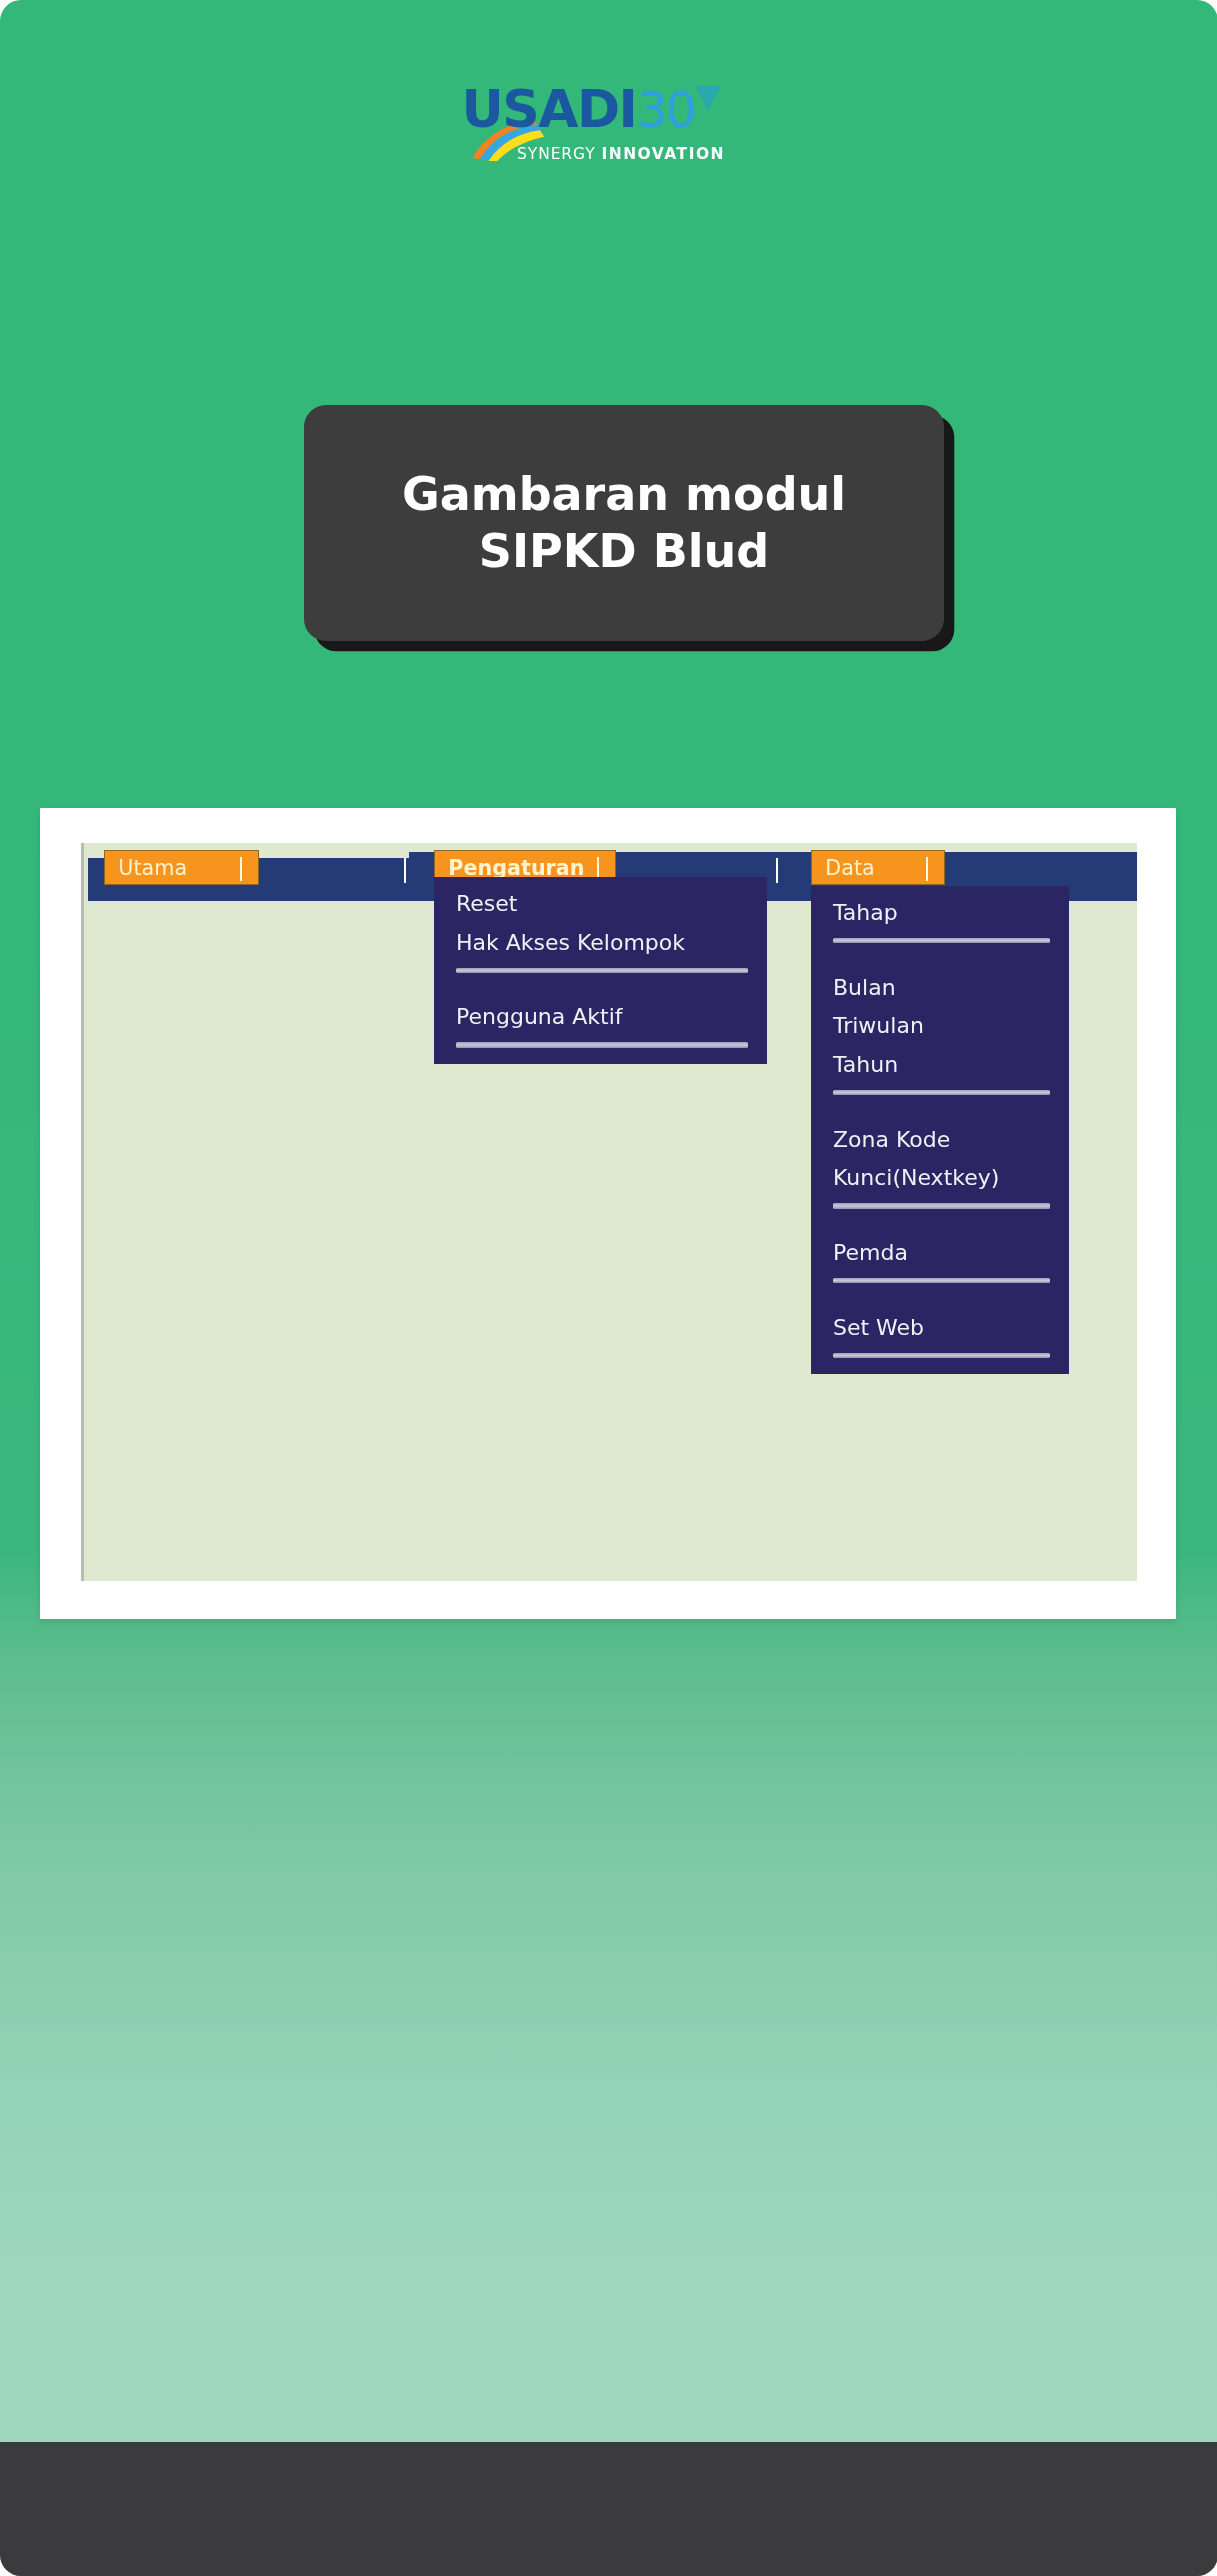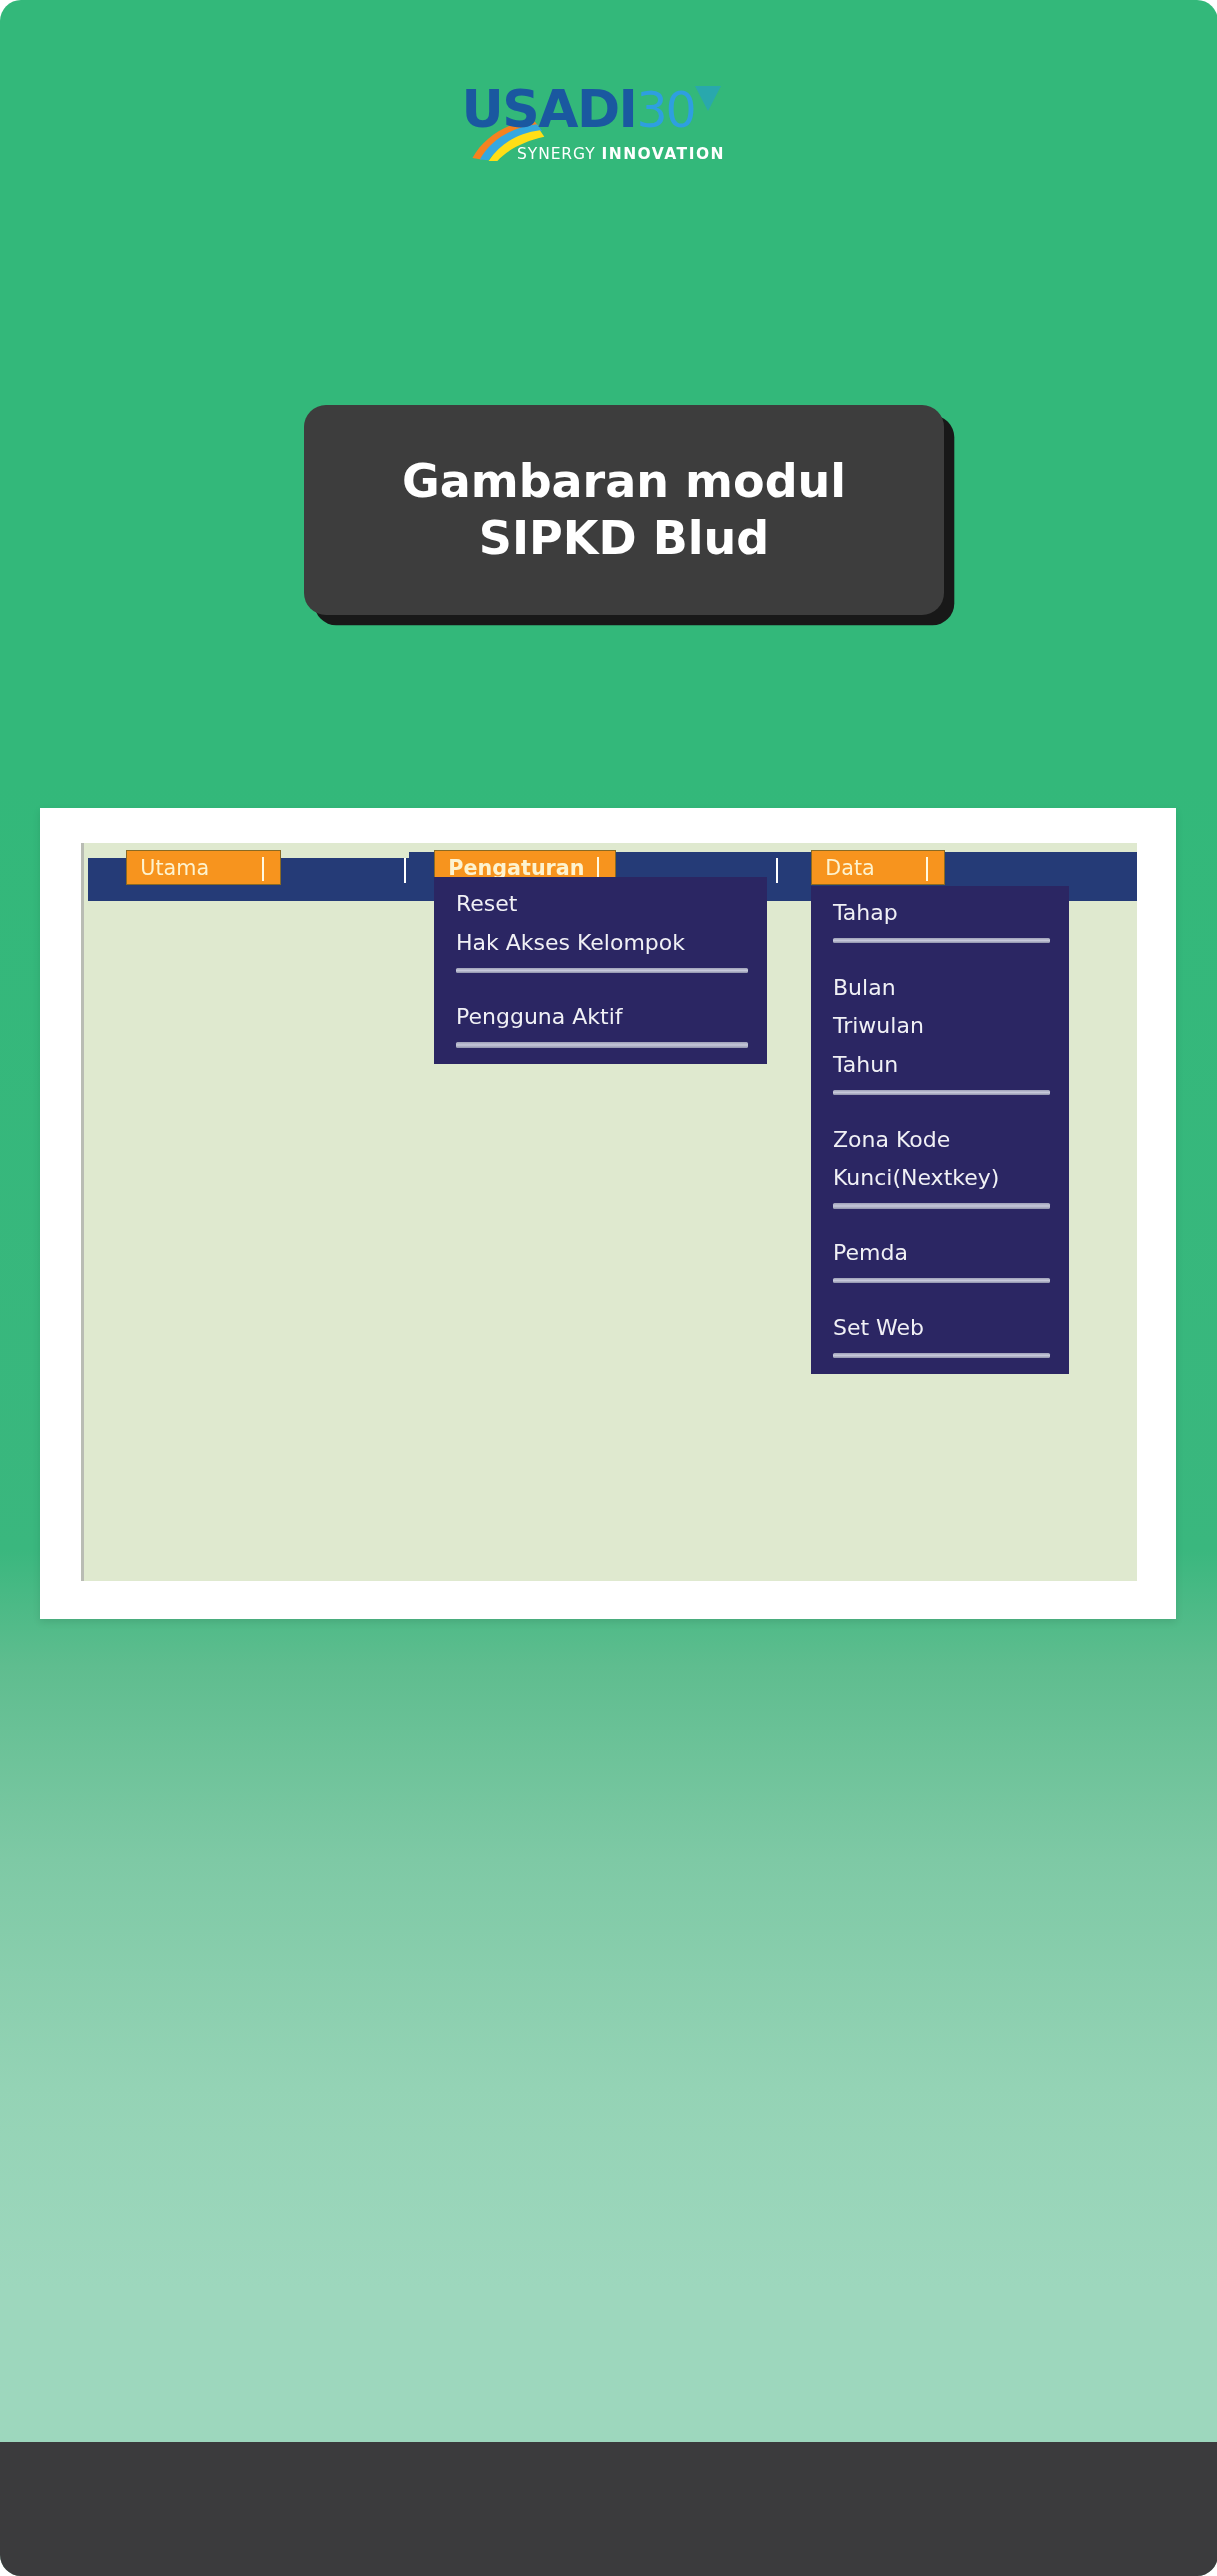--- a/index.html
+++ b/index.html
@@ -100,21 +100,21 @@
     font-family: "DejaVu Sans", sans-serif;
   }
   .logo-sub b { font-weight: bold; letter-spacing: 1.5px; }
 
   
   .title-card {
     position: absolute;
     left: 304px;
     top: 405px;
     width: 640px;
-    height: 210px;
+    height: 236px;
     background: #3d3d3d;
     border-radius: 22px;
     box-shadow: 10.3px 10.3px 0 0 #181818;
     display: flex;
     align-items: center;
     justify-content: center;
   }
   .title-text {
     color: #ffffff;
     font-size: 46px;
@@ -179,21 +179,21 @@
     font-family: "DejaVu Sans", sans-serif;
   }
   .tab .caret {
     position: absolute;
     right: 16px;
     top: 5.9px;
     width: 2.2px;
     height: 23.6px;
     background: #fff9e0;
   }
-  .tab-utama      { left: 20px;  width: 155px; margin-left: 22px; }
+  .tab-utama      { left: 20px;  width: 155px; }
   .tab-pengaturan { left: 350px; width: 182px; font-weight: bold; }
   .tab-data       { left: 727px; width: 134px; }
 
   .tab-sep {
     position: absolute;
     top: 14.8px;
     width: 2.2px;
     height: 25px;
     background: #ffffff;
   }

